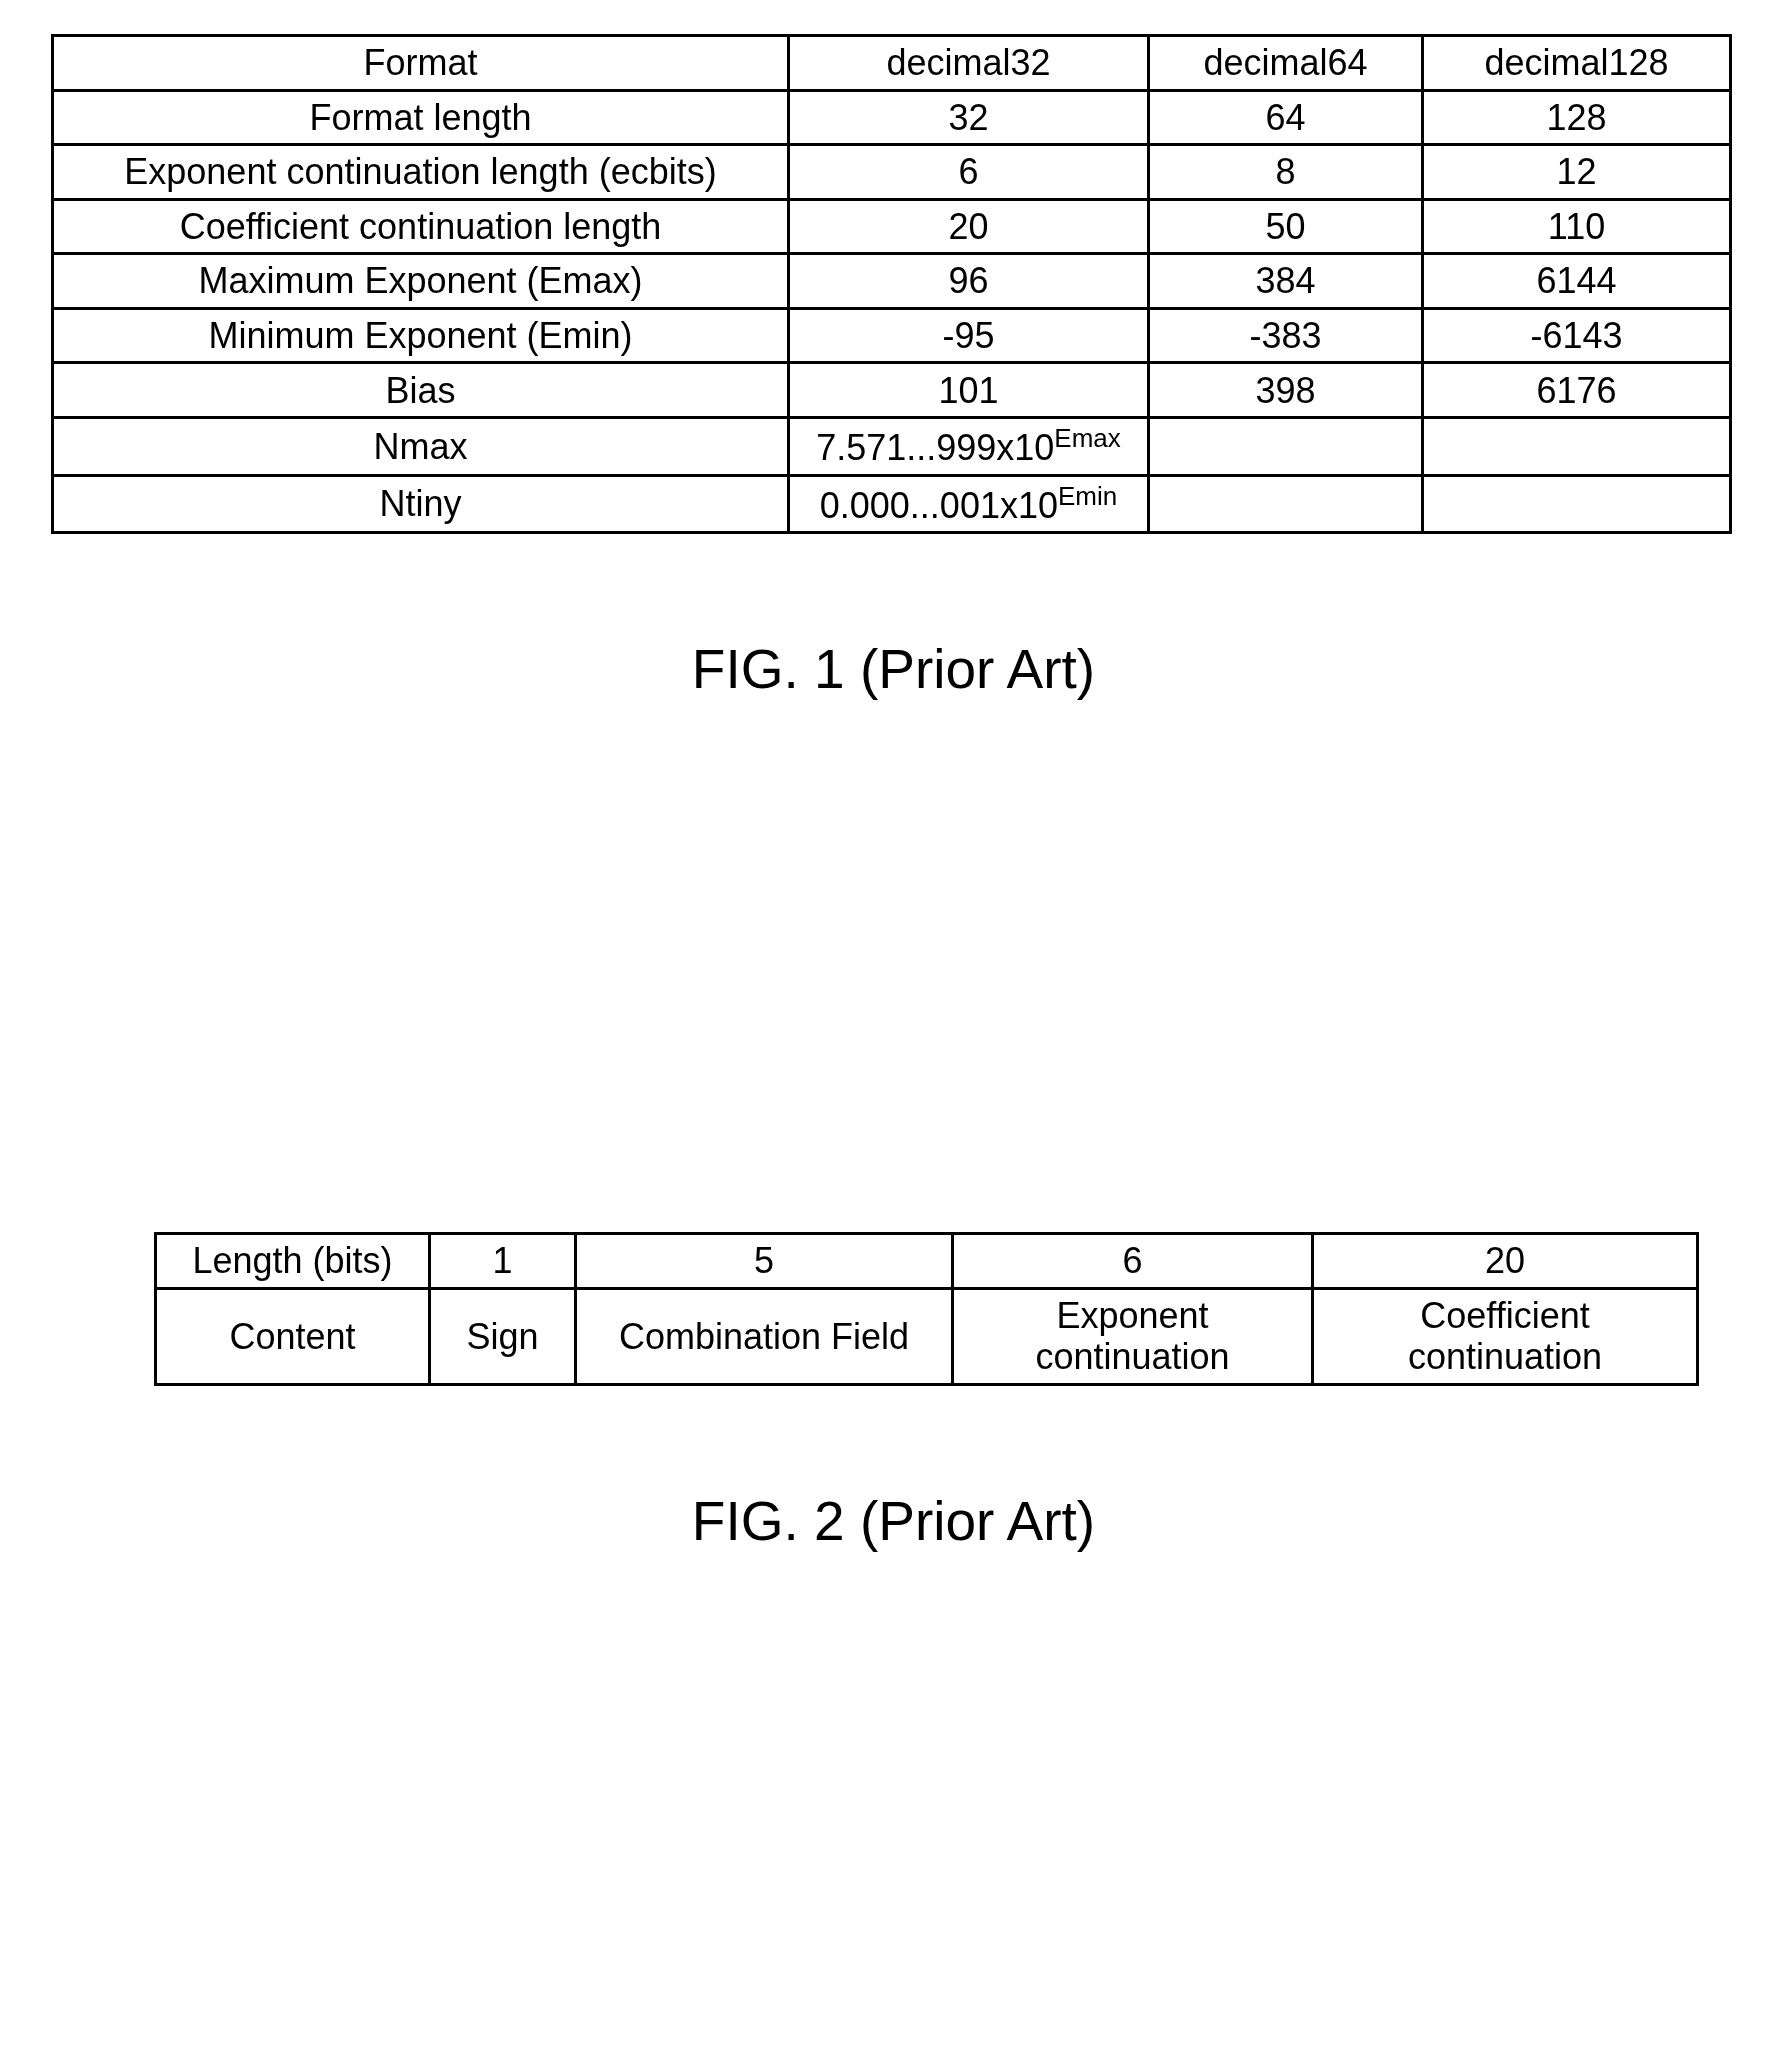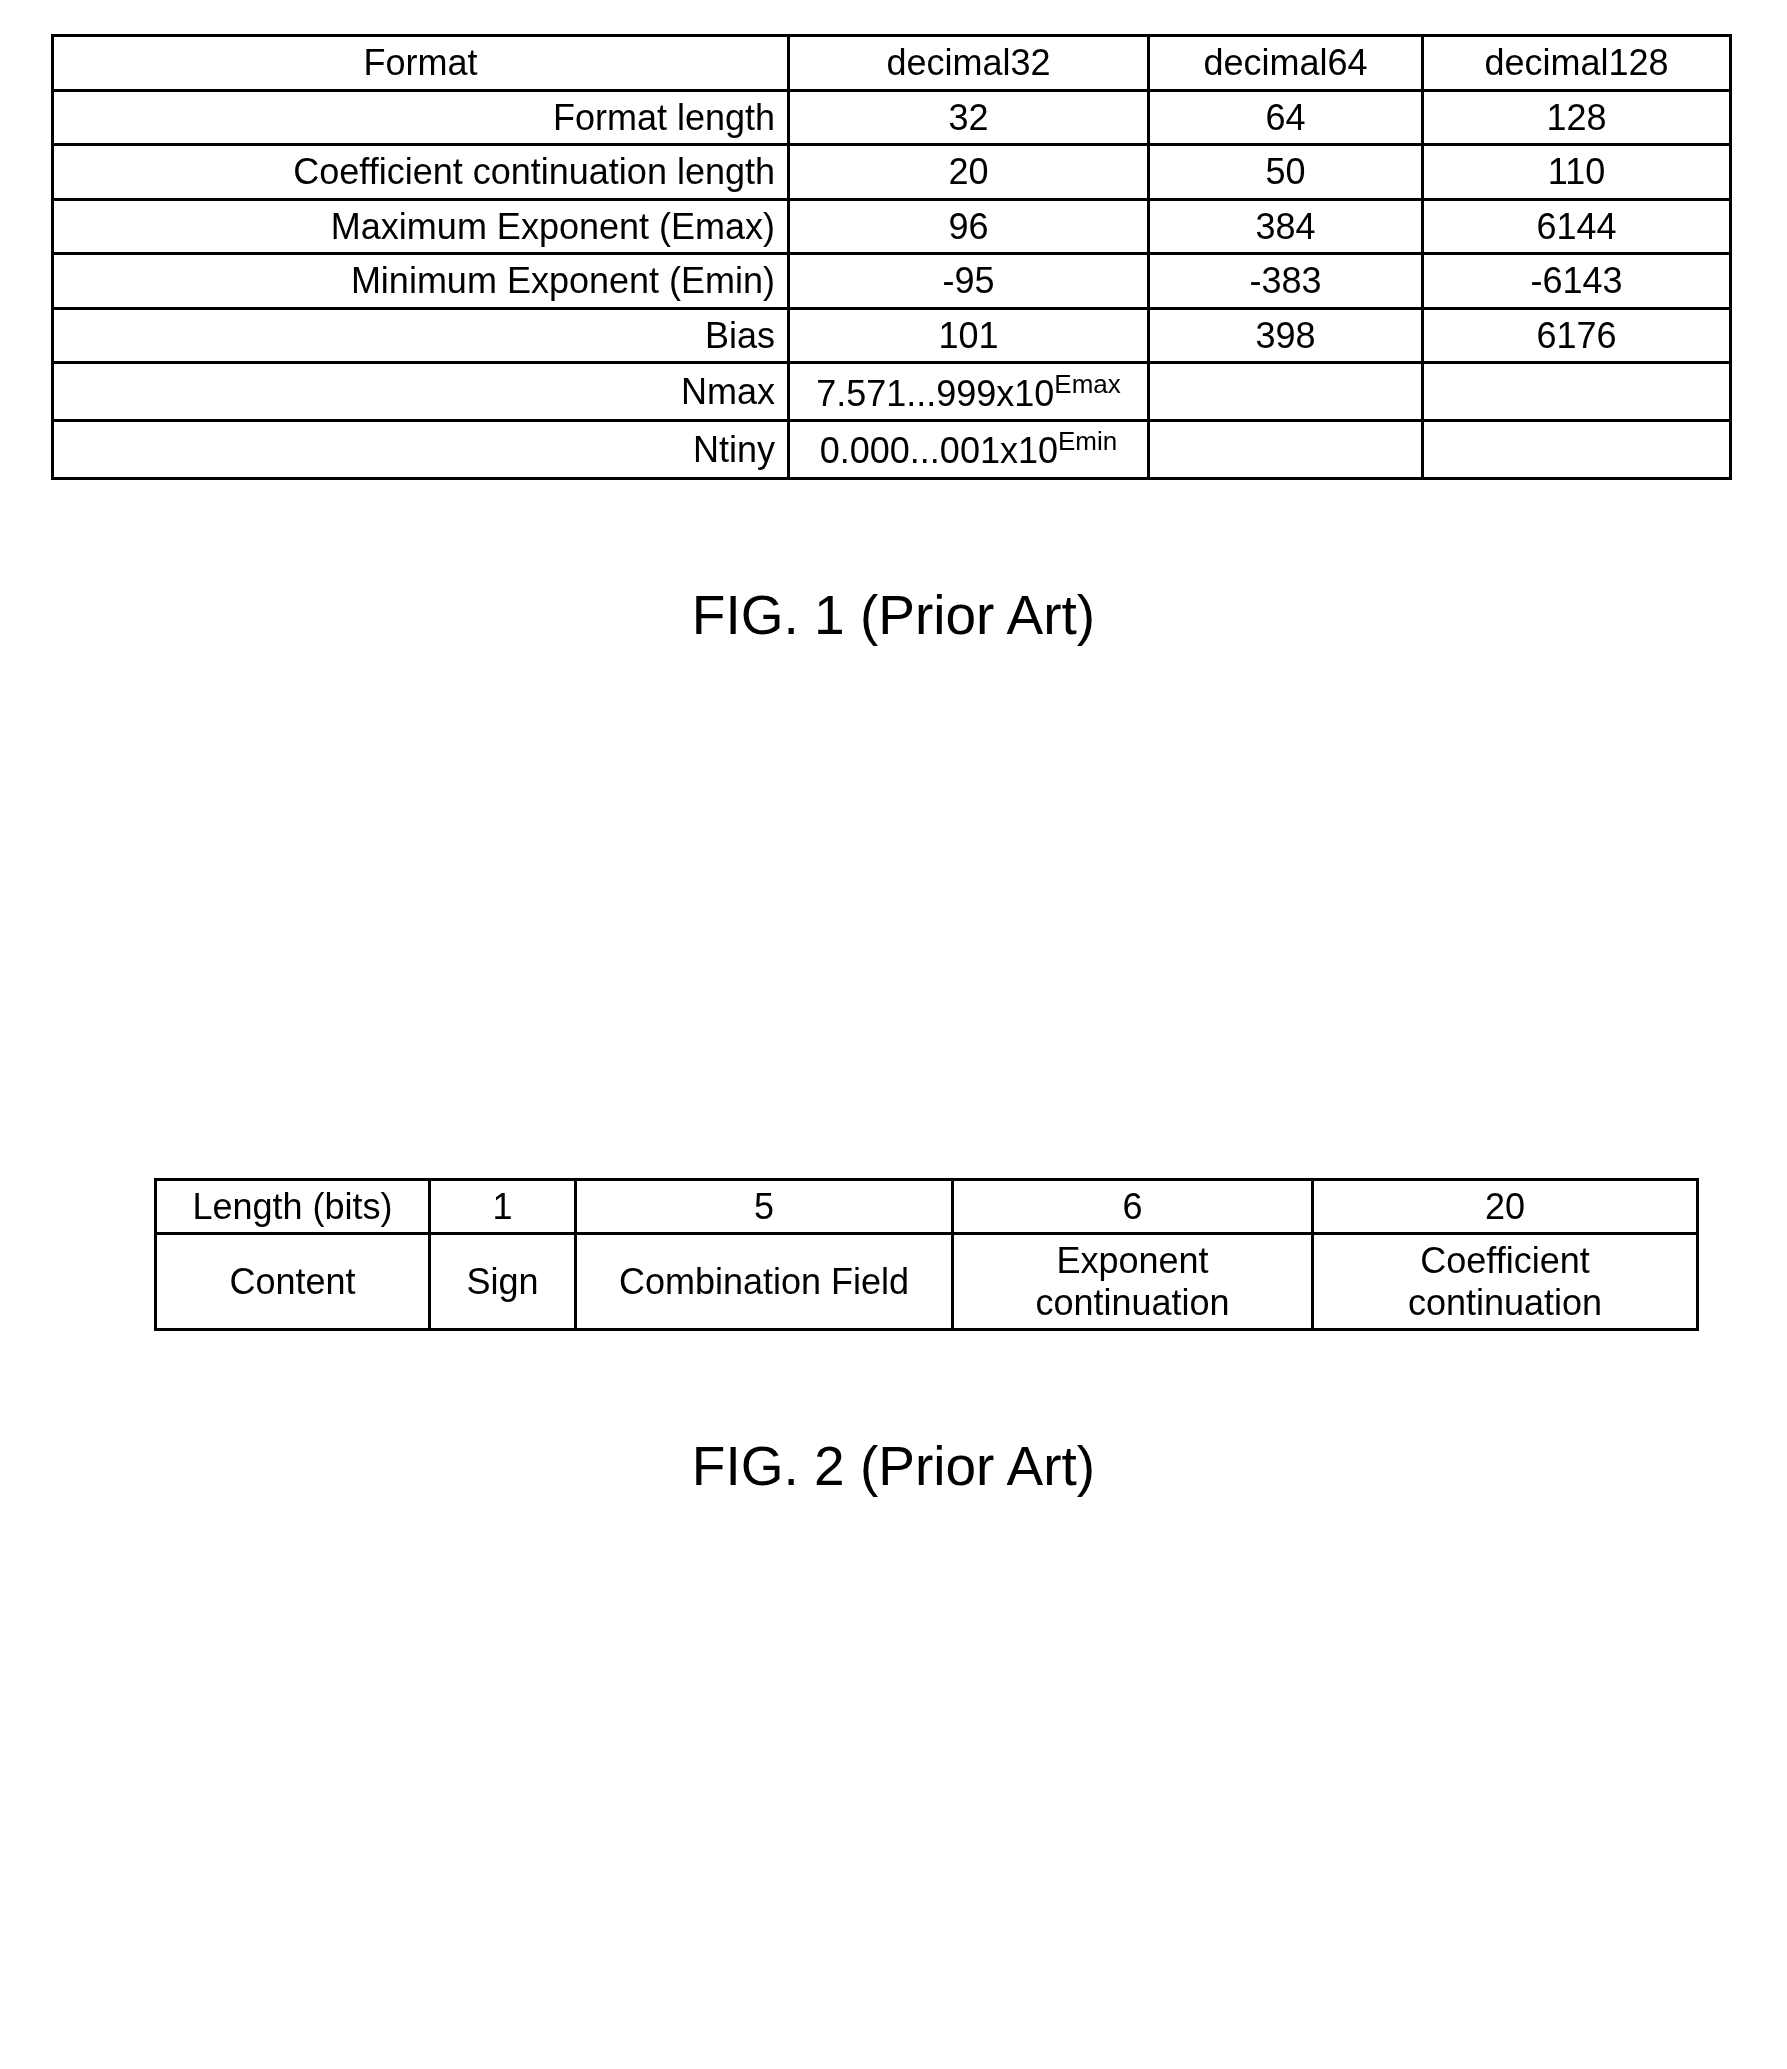--- a/index.html
+++ b/index.html
@@ -30,21 +30,21 @@
   }
   
   .tbl1 {
     width: 1678px;
   }
   .tbl1 col.c0 { width: 736px; }
   .tbl1 col.c1 { width: 360px; }
   .tbl1 col.c2 { width: 274px; }
   .tbl1 col.c3 { width: 308px; }
   .tbl1 .hdr td { text-align: center; }
-  .tbl1 .body td.label { text-align: right; }
+  .tbl1 .body td.label { text-align: center; }
   .tbl1 .body td.val { text-align: center; }
   .sup { vertical-align: super; font-size: 26px; }
   .caption {
     text-align: center;
     font-size: 55px;
     margin-top: 103px;
   }
   
   .spacer {
     height: 531px;
@@ -85,20 +85,26 @@
       <td>Format</td>
       <td>decimal32</td>
       <td>decimal64</td>
       <td>decimal128</td>
     </tr>
     <tr class="body">
       <td class="label">Format length</td>
       <td class="val">32</td>
       <td class="val">64</td>
       <td class="val">128</td>
+    </tr>
+    <tr class="body">
+      <td class="label">Exponent continuation length (ecbits)</td>
+      <td class="val">6</td>
+      <td class="val">8</td>
+      <td class="val">12</td>
     </tr>
     <tr class="body">
       <td class="label">Coefficient continuation length</td>
       <td class="val">20</td>
       <td class="val">50</td>
       <td class="val">110</td>
     </tr>
     <tr class="body">
       <td class="label">Maximum Exponent (Emax)</td>
       <td class="val">96</td>

